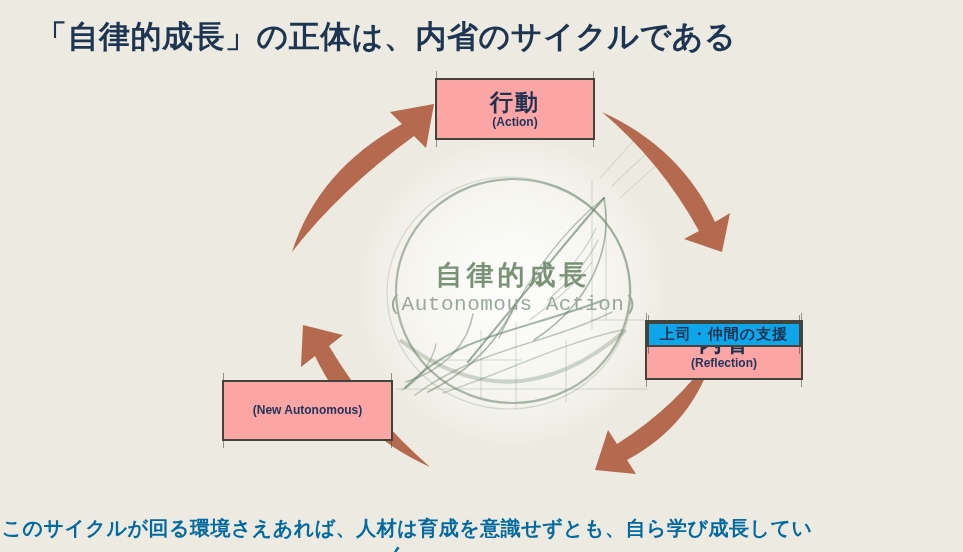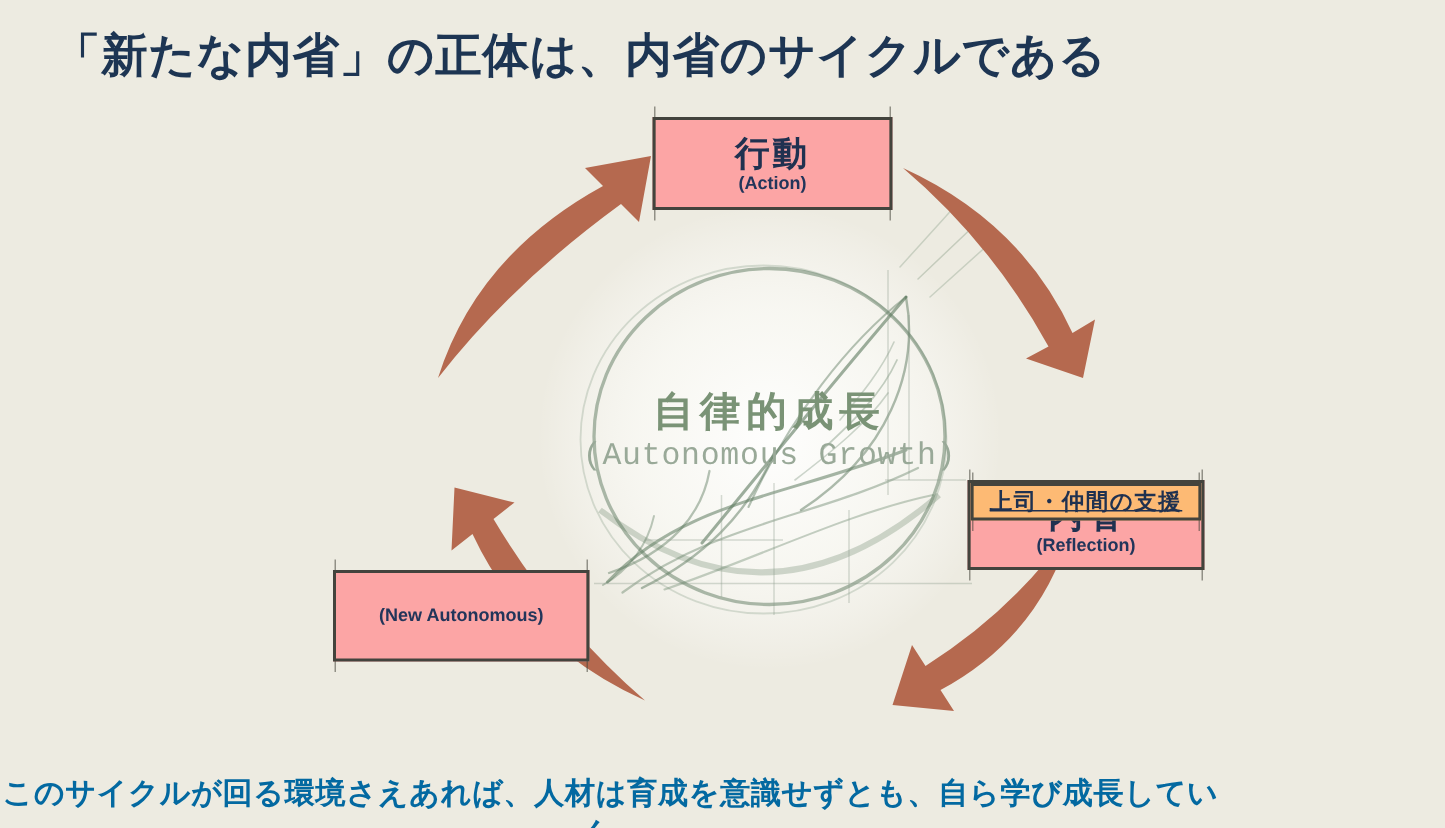--- a/index.html
+++ b/index.html
@@ -31,24 +31,24 @@
   .sketchbox{position:relative;}
   .sketchbox::before,.sketchbox::after{
     content:"";position:absolute;top:-9px;bottom:-9px;width:1px;
     background:rgba(70,70,60,.55);
   }
   .sketchbox::before{left:-1px;}
   .sketchbox::after{right:-1px;}
   .node .jp{font-size:23px;font-weight:700;color:#1f3150;line-height:1.15;letter-spacing:2px;}
   .node .en{font-size:12px;font-weight:600;color:#22355a;line-height:1.1;letter-spacing:0px;}
   .subnode{
-    position:absolute;background:#fdba74;border:2px solid #43433d;
+    position:absolute;background:#0ea5e9;border:2px solid #43433d;
     display:flex;align-items:center;justify-content:center;
     box-sizing:border-box;z-index:3;
-    font-size:15px;font-weight:700;color:#1f3150;letter-spacing:1px;text-decoration:underline;
+    font-size:15px;font-weight:700;color:#1f3150;letter-spacing:1px;
   }
   #node-action{left:435px;top:78px;width:160px;height:62px;}
   #node-reflection{left:645px;top:258px;width:158px;height:60px;}
   #sub-reflection{left:647px;top:322px;width:154px;height:25px;}
   #node-new-reflection{left:222px;top:258px;width:171px;height:61px;}
   
   .center-label{
     position:absolute;left:348px;top:261px;width:330px;text-align:center;z-index:2;font-family:Liberation Mono, monospace;
   }
   .center-label .jp{
@@ -111,25 +111,25 @@
   </g>
 
   <g fill="#b5694f">
     <path d="M 292 252 Q 318 170 402 124 L 390 112 L 434 104 L 426 148 L 414 136 Q 340 190 292 252 Z"></path>
     <path d="M 602 112 Q 681 148 715 222 L 730 213 L 722 252 L 684 239 L 699 231 Q 661 162 602 112 Z"></path>
     <path d="M 714 352 Q 694 424 627 460 L 636 474 L 595 470 L 608 430 L 617 444 Q 677 406 714 352 Z"></path>
     <path d="M 430 467 Q 350 431 315 356 L 301 367 L 303 325 L 343 335 L 329 346 Q 370 415 430 467 Z"></path>
   </g>
 </svg>
 
-<div class="slide-title">「新たな内省」の正体は、内省のサイクルである</div>
+<div class="slide-title">「自律的成長」の正体は、内省のサイクルである</div>
 
 <div class="center-label">
   <div class="jp">自律的成長</div>
-  <div class="en">(Autonomous Growth)</div>
+  <div class="en">(Autonomous Action)</div>
 </div>
 
 <div class="node sketchbox" id="node-action">
   <div class="jp">行動</div>
   <div class="en">(Action)</div>
 </div>
 
 <div class="node sketchbox" id="node-reflection">
   <div class="jp">内省</div>
   <div class="en">(Reflection)</div>

